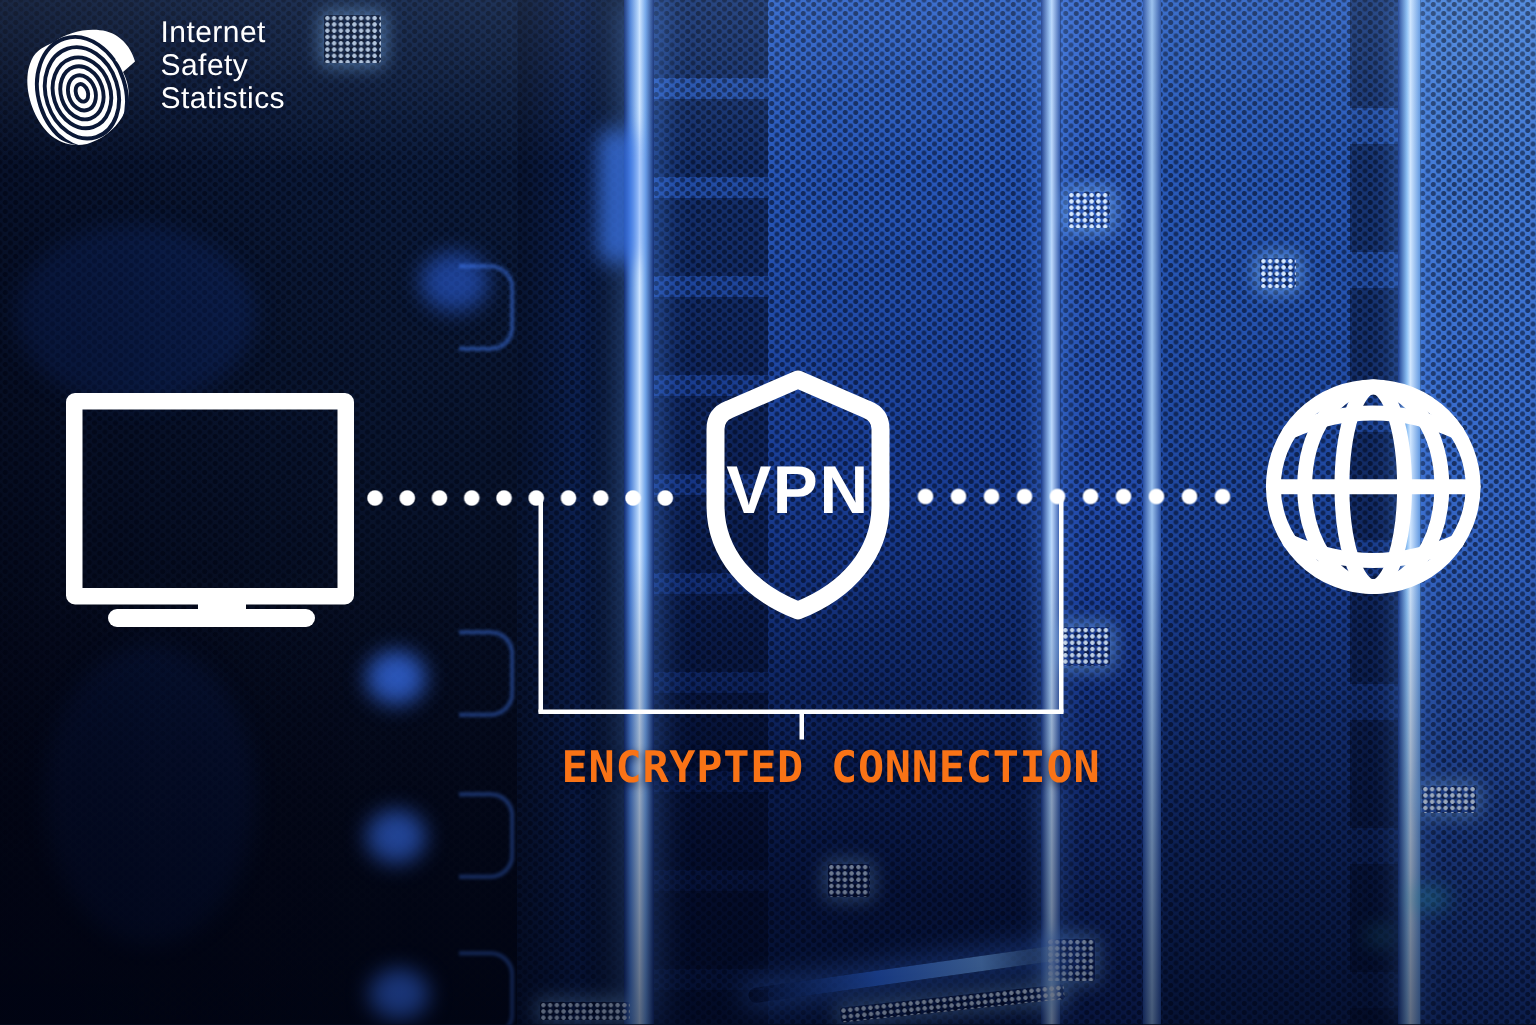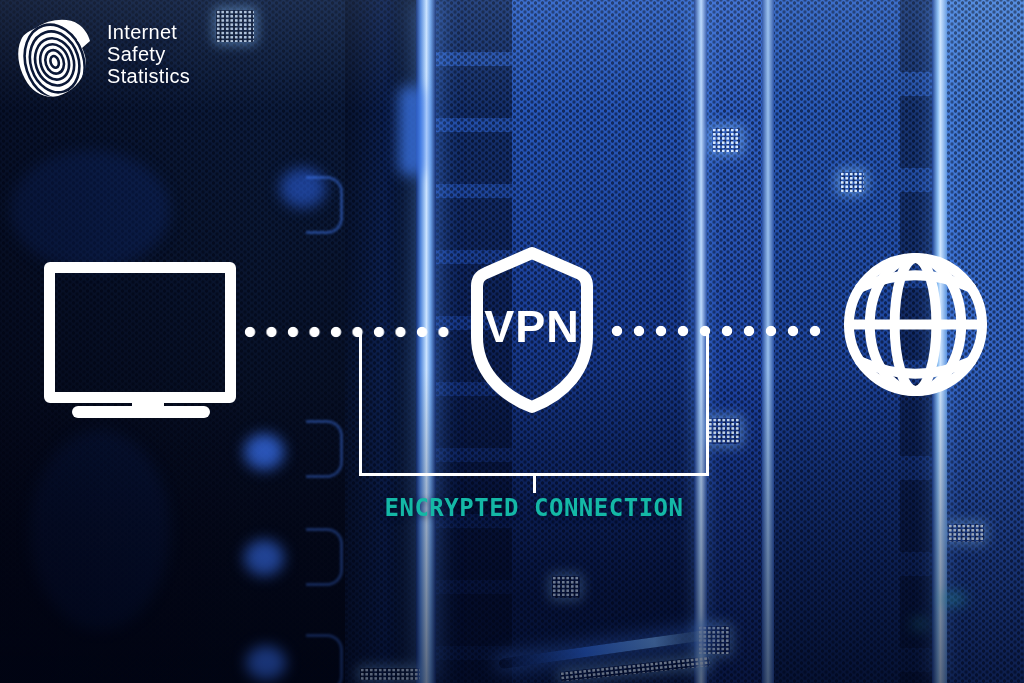--- a/index.html
+++ b/index.html
@@ -18,34 +18,34 @@
     linear-gradient(90deg,rgba(0,0,12,.38) 0%,rgba(0,0,12,0) 26%);}
   .strip{position:absolute;top:0;bottom:0;}
   .glow{position:absolute;border-radius:50%;filter:blur(7px);}
   .led{position:absolute;border-radius:2px;
     background-image:radial-gradient(circle,#d6e9ff 1.2px,rgba(214,233,255,0) 1.7px);
     background-size:4.5px 4.2px;
     box-shadow:0 0 12px 3px rgba(130,190,255,.55);}
   .handle{position:absolute;width:34px;height:52px;border:3px solid rgba(70,130,255,.45);
     border-left:none;border-radius:0 16px 16px 0;filter:blur(1px);}
   .fg{position:absolute;}
-  .brand-text{position:absolute;left:107px;top:21px;color:#fff;font-size:20px;
+  .brand-text{position:absolute;left:107px;top:11px;color:#fff;font-size:20px;
     line-height:22px;font-weight:500;letter-spacing:.3px;
     text-shadow:0 1px 5px rgba(0,15,50,.6);}
   .monitor{position:absolute;left:44px;top:262px;width:192px;height:141px;
     box-sizing:border-box;border:11px solid #fff;border-radius:6px;}
   .monitor-neck{position:absolute;left:132px;top:401px;width:32px;height:9px;background:#fff;}
   .monitor-base{position:absolute;left:72px;top:406px;width:138px;height:12px;
     background:#fff;border-radius:7px;}
   .dots{position:absolute;height:12px;background-repeat:repeat-x;
     background-image:radial-gradient(circle 5.6px at 6px 6px,#fff 4.7px,rgba(255,255,255,0) 5.6px);}
   .bline{position:absolute;background:#fff;}
-  .caption{position:absolute;left:534px;top:494px;transform:translateX(-50%);
-    color:#14b8a6;font-family:"DejaVu Sans Mono",monospace;font-weight:700;
-    font-size:24px;letter-spacing:.5px;white-space:nowrap;
+  .caption{position:absolute;left:554px;top:494px;transform:translateX(-50%);
+    color:#f97316;font-family:"DejaVu Sans Mono",monospace;font-weight:700;
+    font-size:29px;letter-spacing:.5px;white-space:nowrap;
     text-shadow:0 2px 6px rgba(0,10,40,.6);}
 </style>
 </head>
 <body>
 
 <div id="stage">
 
   <div>
     <div class="p" style="left:0;width:345px;background:linear-gradient(180deg,#0d1f44 0%,#0a1733 35%,#060d20 70%,#02050e 100%);"></div>
     <div class="p" style="left:345px;width:73px;background:linear-gradient(90deg,#081430,#0c2050 55%,#071022);"></div>

